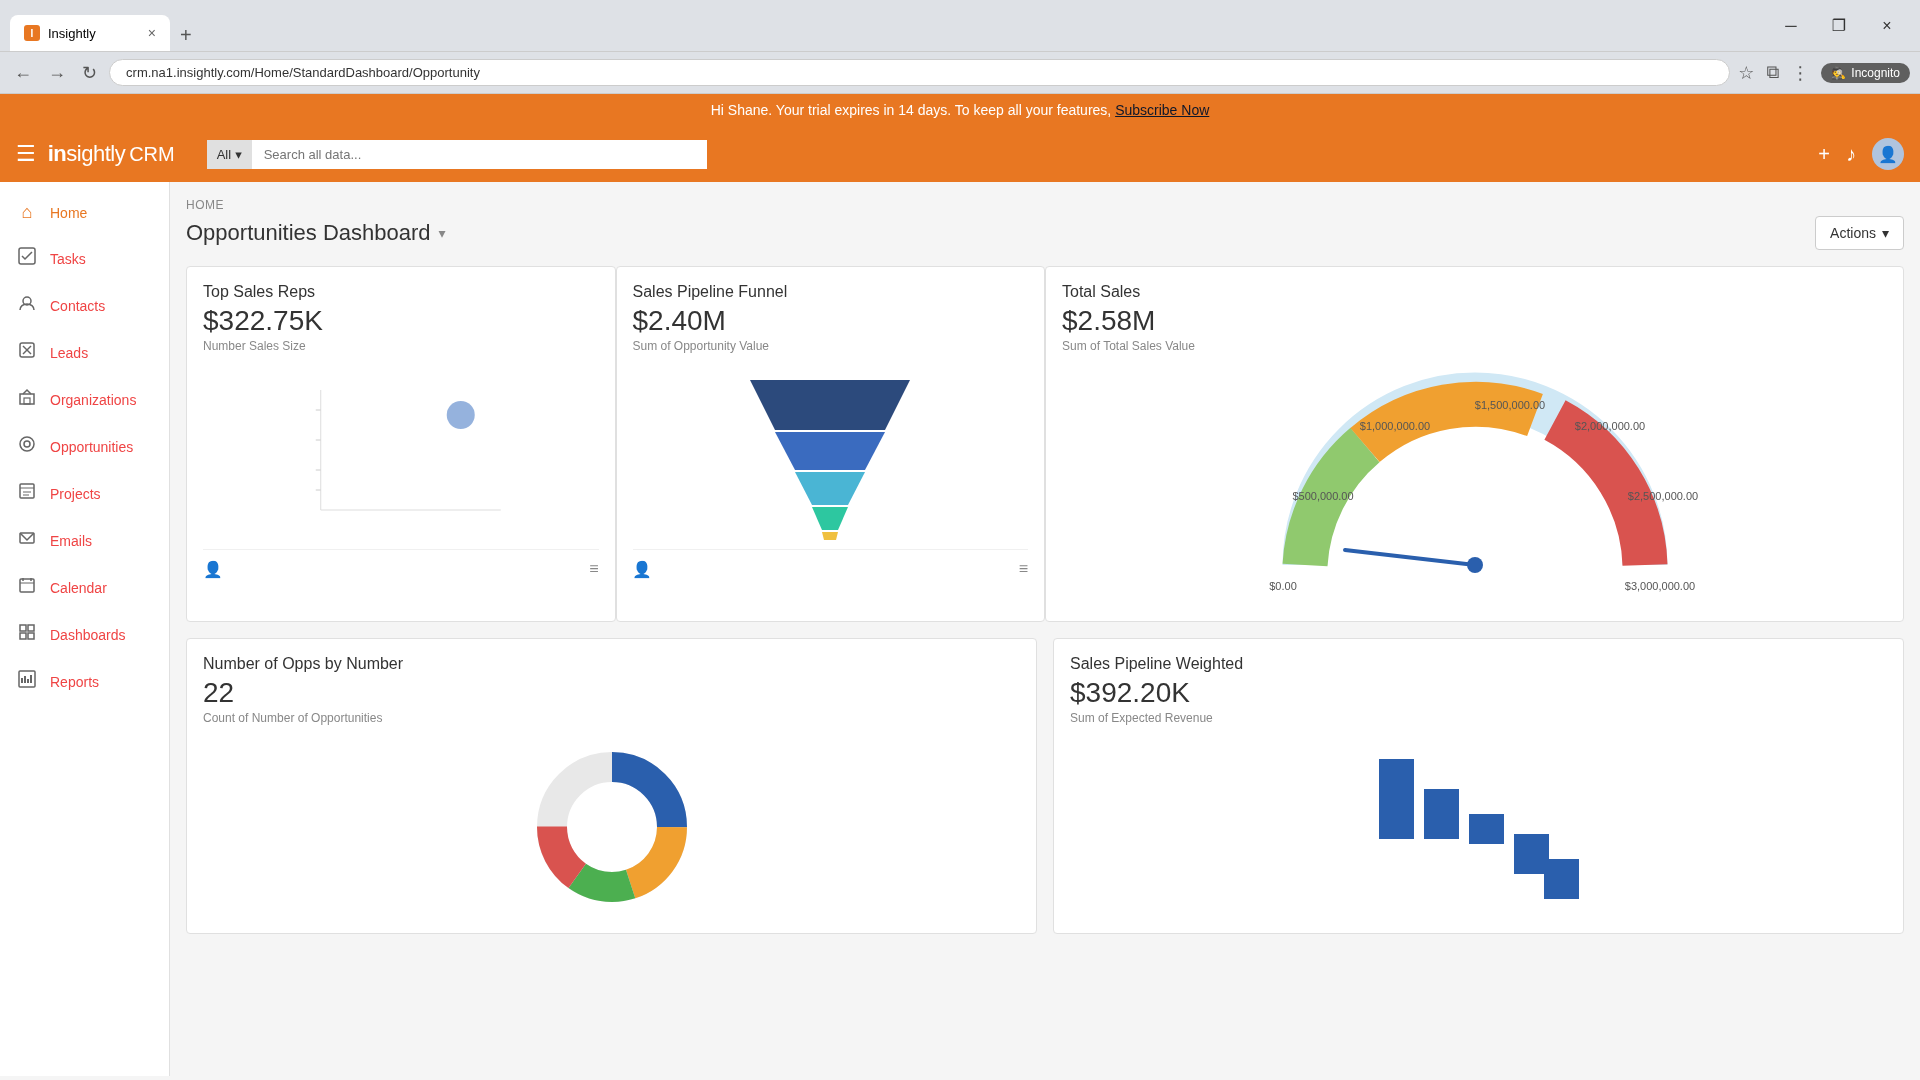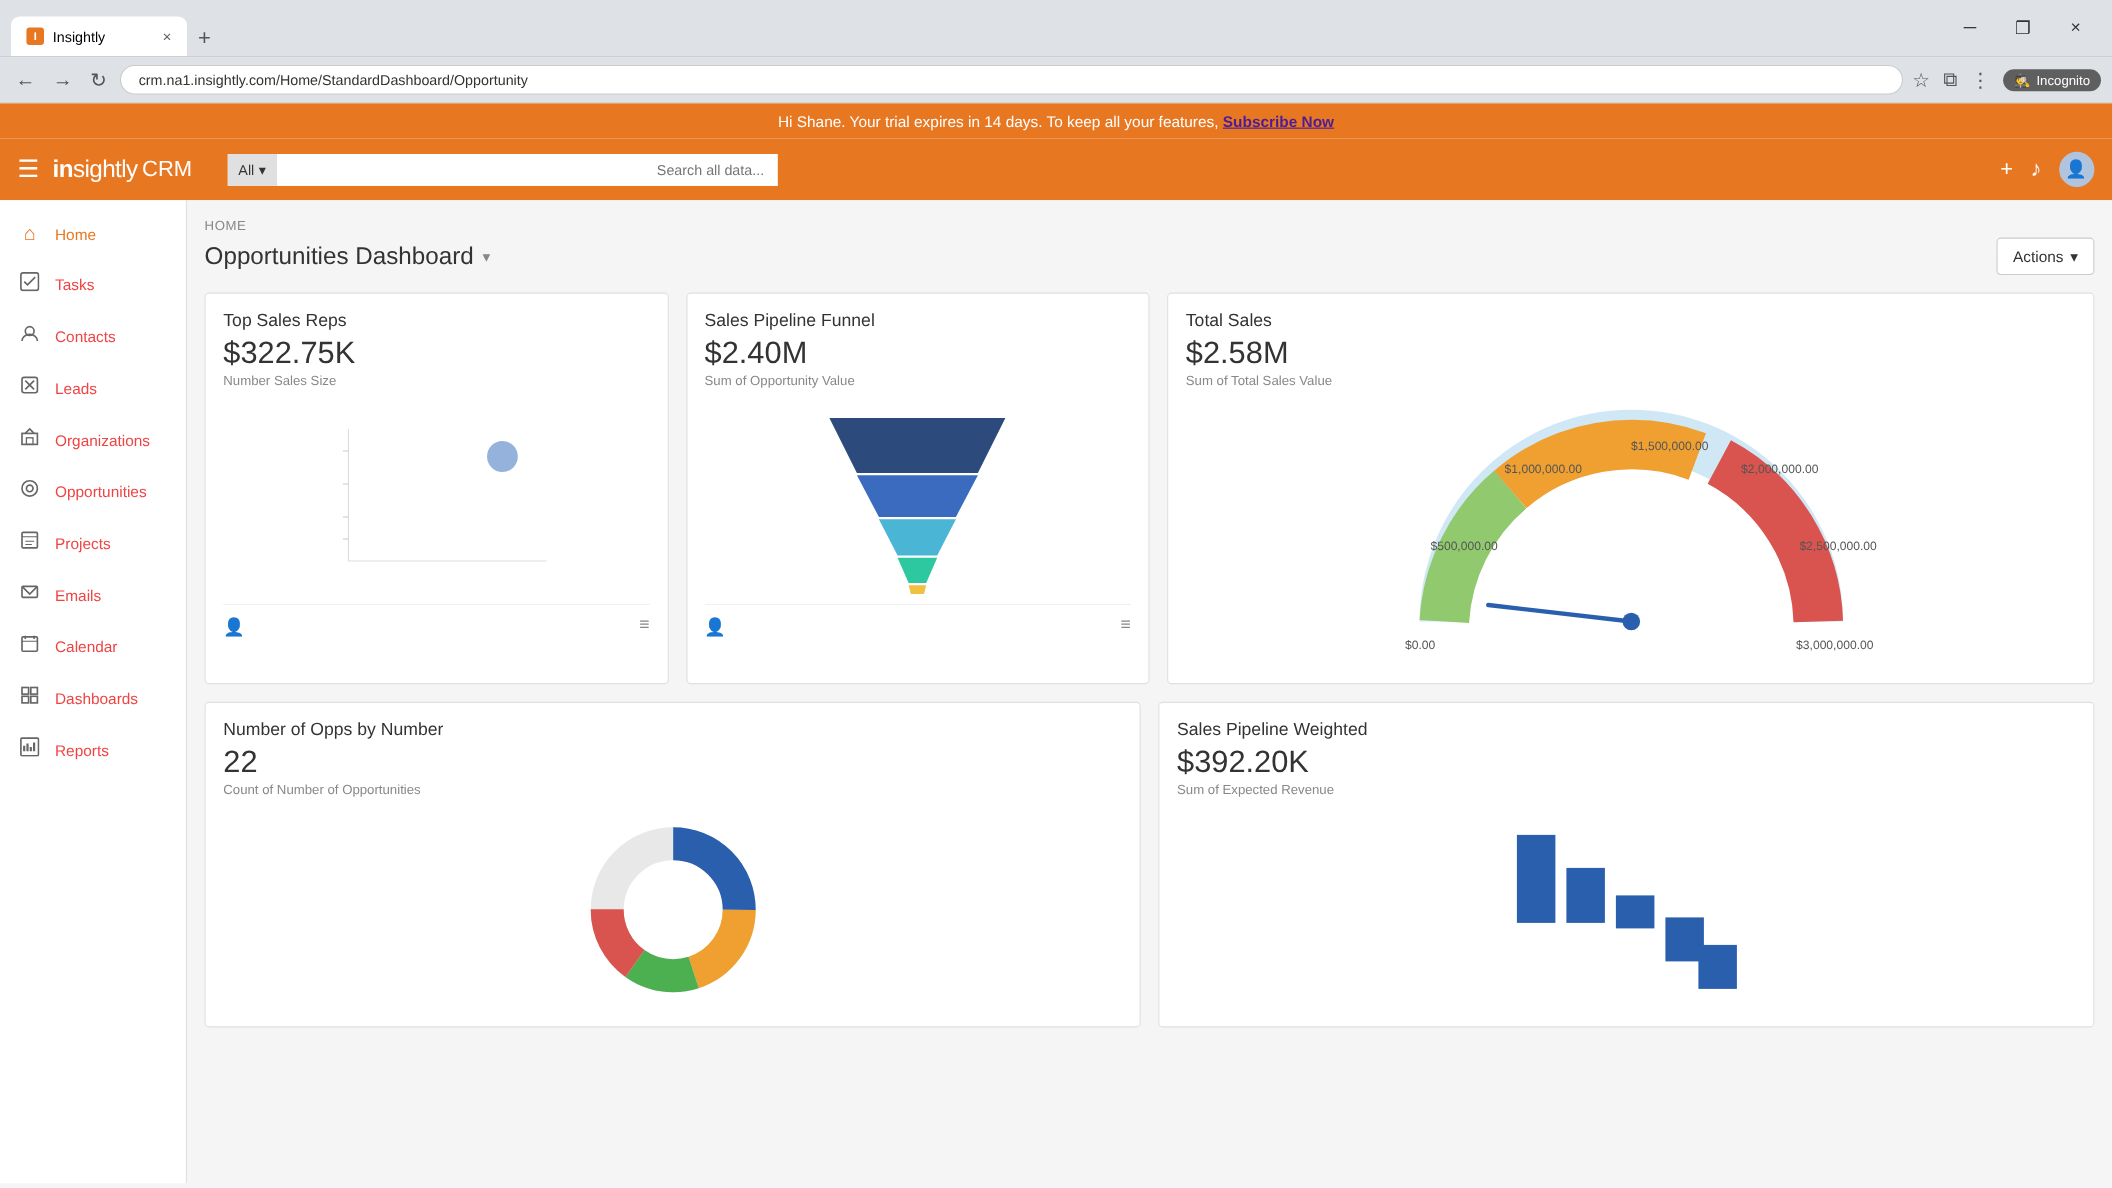--- a/index.html
+++ b/index.html
@@ -84,21 +84,21 @@
     }
 
     
     .trial-banner {
       background: #e87722;
       color: white;
       text-align: center;
       padding: 8px;
       font-size: 14px;
     }
-    .trial-banner a { color: #4c1d95; font-weight: bold; text-decoration: underline; }
+    .trial-banner a { color: #0f172a; font-weight: normal; text-decoration: underline; }
 
     
     .app-header {
       background: #e87722;
       height: 56px;
       display: flex;
       align-items: center;
       padding: 0 16px;
       gap: 12px;
     }
@@ -125,21 +125,20 @@
       cursor: pointer;
       display: flex; align-items: center; gap: 4px;
     }
     .search-input {
       border: none;
       outline: none;
       padding: 7px 12px;
       font-size: 13px;
       flex: 1;
       background: white;
-      text-align: right;
     }
     .header-actions { margin-left: auto; display: flex; align-items: center; gap: 16px; }
     .header-icon { color: white; font-size: 20px; cursor: pointer; }
     .avatar { width: 32px; height: 32px; border-radius: 50%; background: #b0c4de; display: flex; align-items: center; justify-content: center; color: #555; cursor: pointer; }
 
     
     .main-layout { display: flex; height: calc(1080px - 52px - 42px - 36px - 56px); }
 
     
     .sidebar {
@@ -188,21 +187,20 @@
       display: flex;
       align-items: center;
       gap: 6px;
       color: #333;
     }
 
     
     .cards-grid {
       display: grid;
       grid-template-columns: 1fr 1fr 2fr;
-      gap: 16px;
     }
     .card {
       background: white;
       border-radius: 4px;
       border: 1px solid #e0e0e0;
       overflow: hidden;
       padding: 16px;
     }
     .card-title { font-size: 16px; color: #333; font-weight: 400; margin-bottom: 4px; }
     .card-value { font-size: 28px; color: #333; font-weight: 400; margin-bottom: 2px; }

